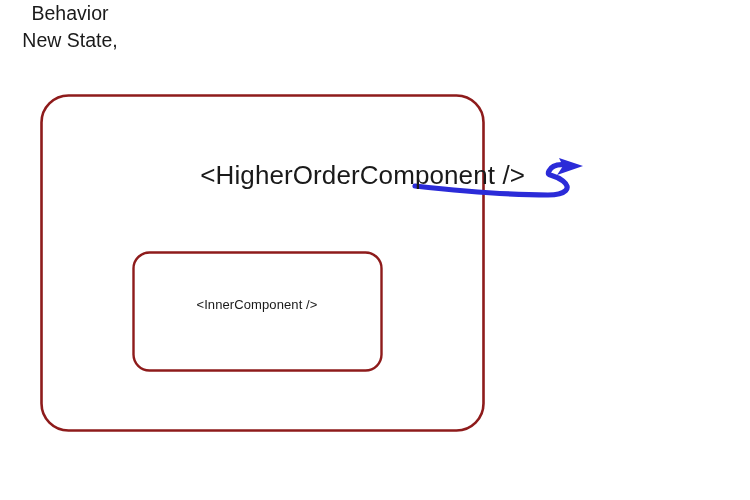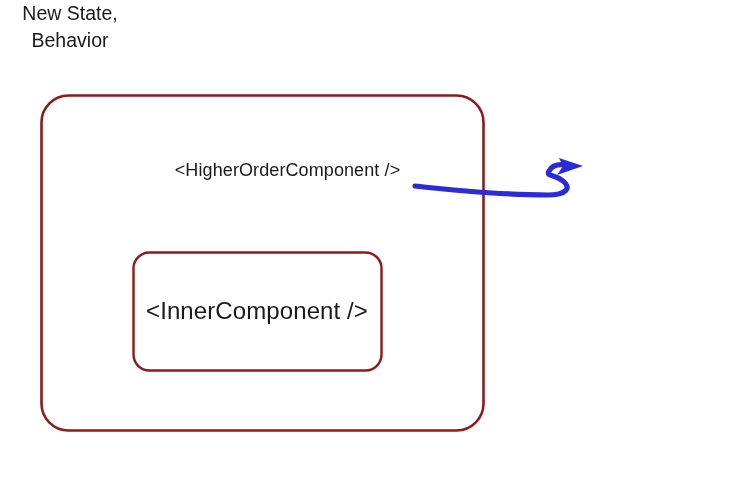--- a/index.html
+++ b/index.html
@@ -40,31 +40,30 @@
     position: absolute;
     color: #1a1a1a;
     font-family: "Liberation Sans", sans-serif;
     white-space: nowrap;
     pointer-events: auto;
   }
   #hoc-label {
     left: 0;
     top: 160px;
     width: 525px;
-    text-align: center;
-    font-size: 18px;
+    text-align: right;
+    font-size: 26px;
     letter-spacing: 0.1px;
-    margin-left: 25px;
   }
   #inner-label {
     left: 133px;
     top: 297px;
     width: 248px;
     text-align: center;
-    font-size: 24px;
+    font-size: 13px;
     letter-spacing: 0.1px;
   }
   #annotation-label {
     left: 592px;
     top: 124px;
     width: 140px;
     text-align: center;
     font-size: 19.5px;
     line-height: 26.5px;
     color: #1a1a1a;
@@ -95,18 +94,18 @@
     </g>
   </svg>
 
   <div class="layer-text">
 
     <div class="node-label" id="hoc-label">&lt;HigherOrderComponent /&gt;</div>
 
     <div class="node-label" id="inner-label">&lt;InnerComponent /&gt;</div>
 
     <div id="annotation-label">
+      <span class="ann-line">Behavior</span>
       <span class="ann-line">New State,</span>
-      <span class="ann-line">Behavior</span>
     </div>
 
   </div>
 </div>
 
 </body></html>

